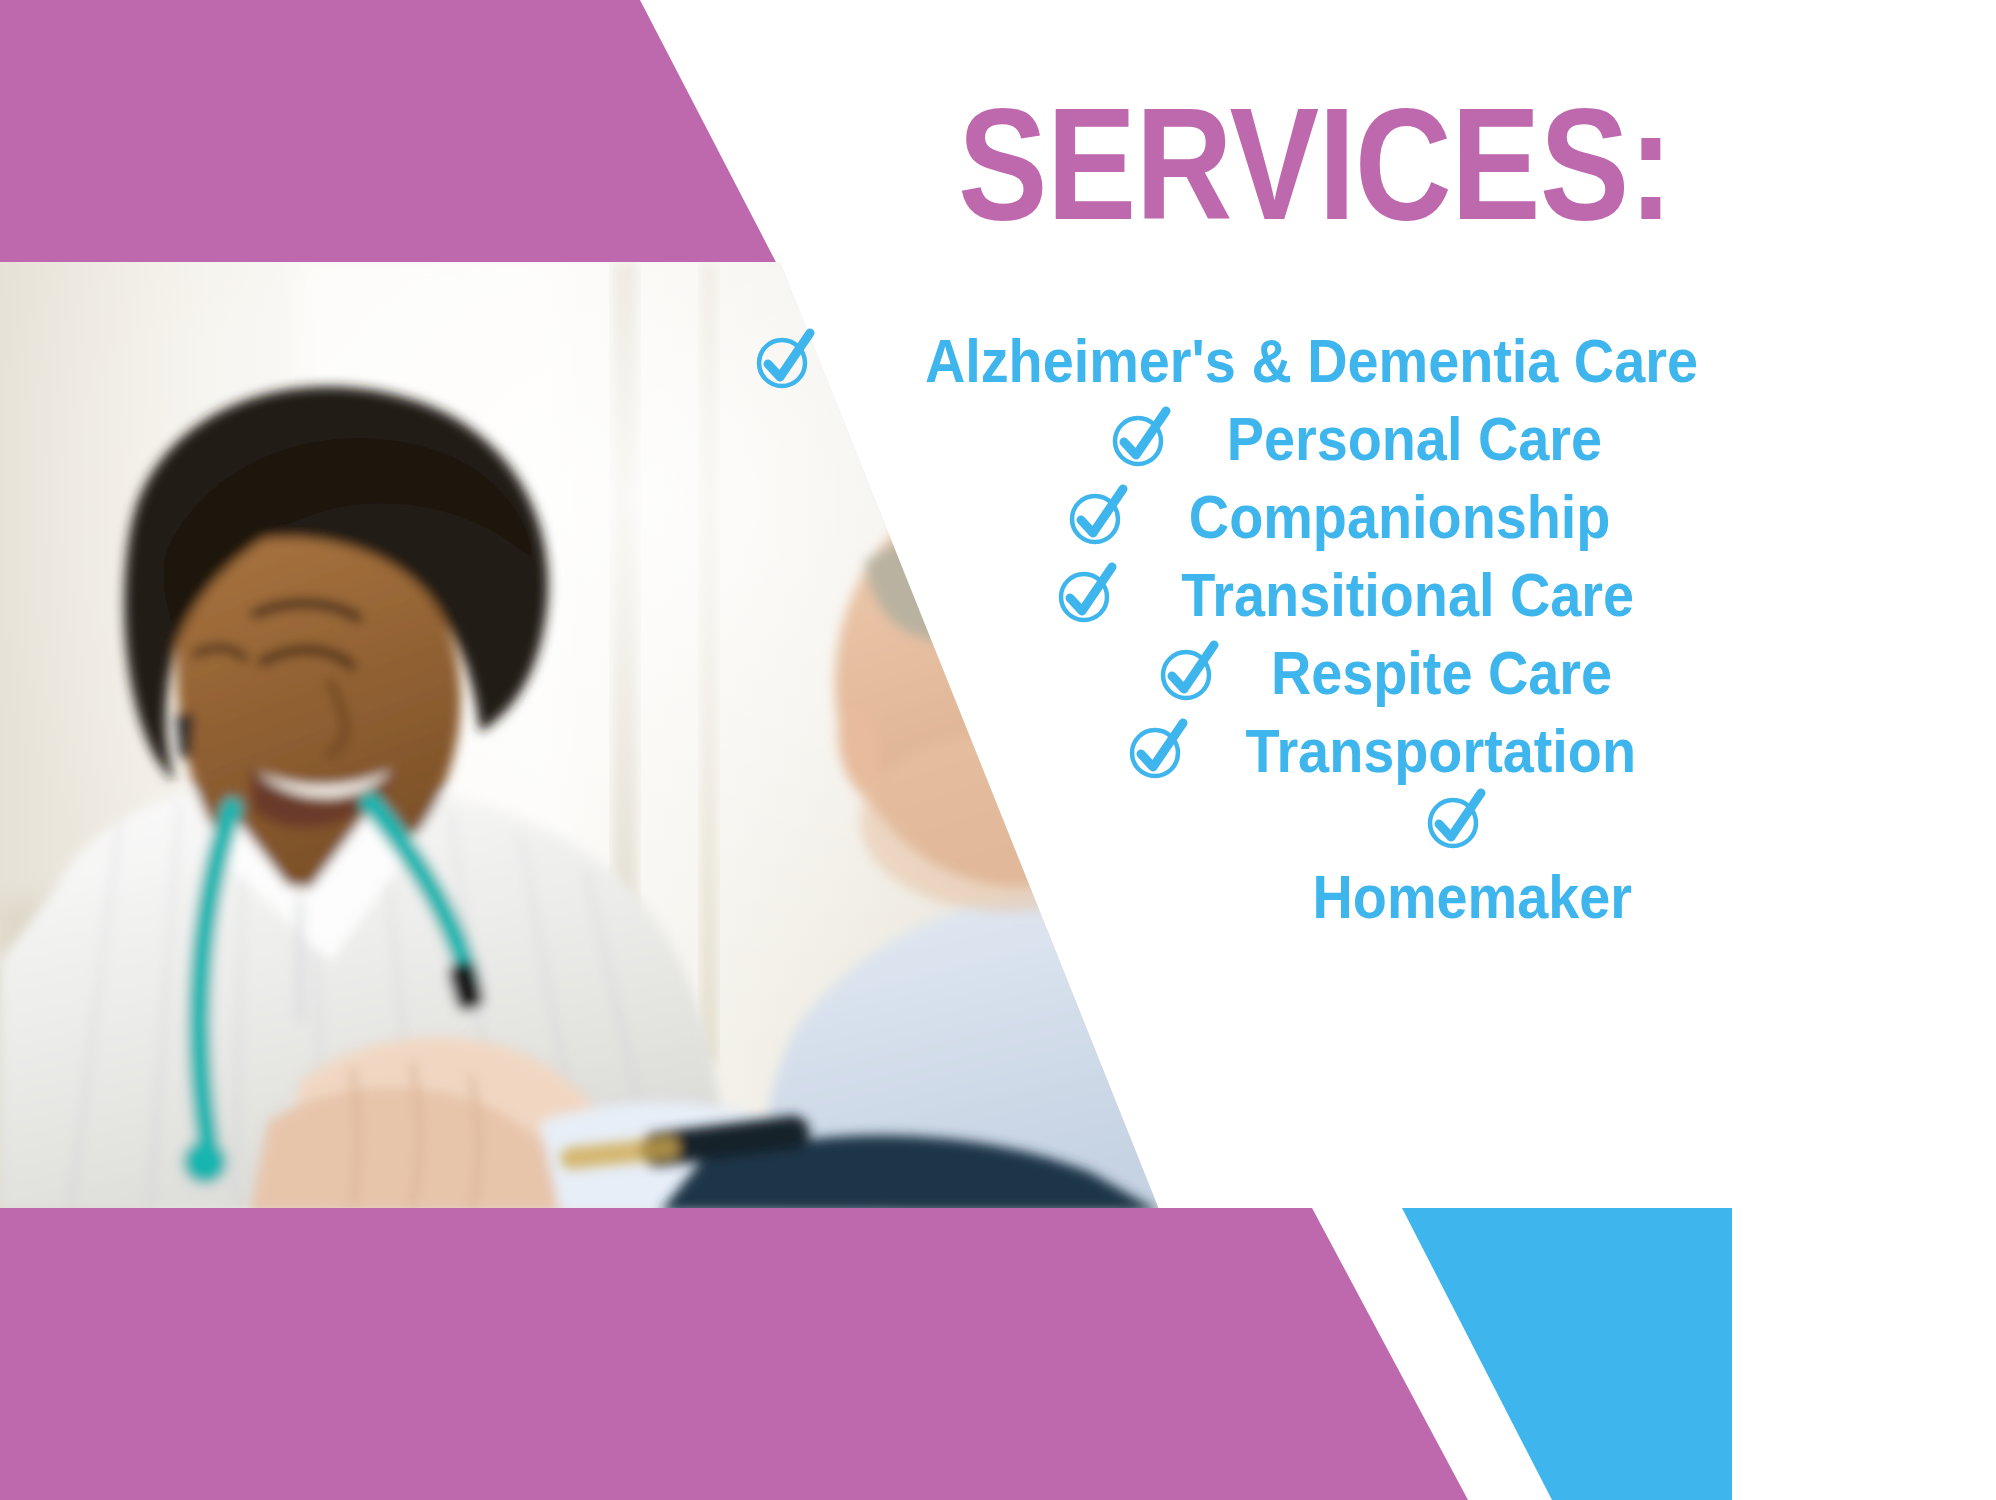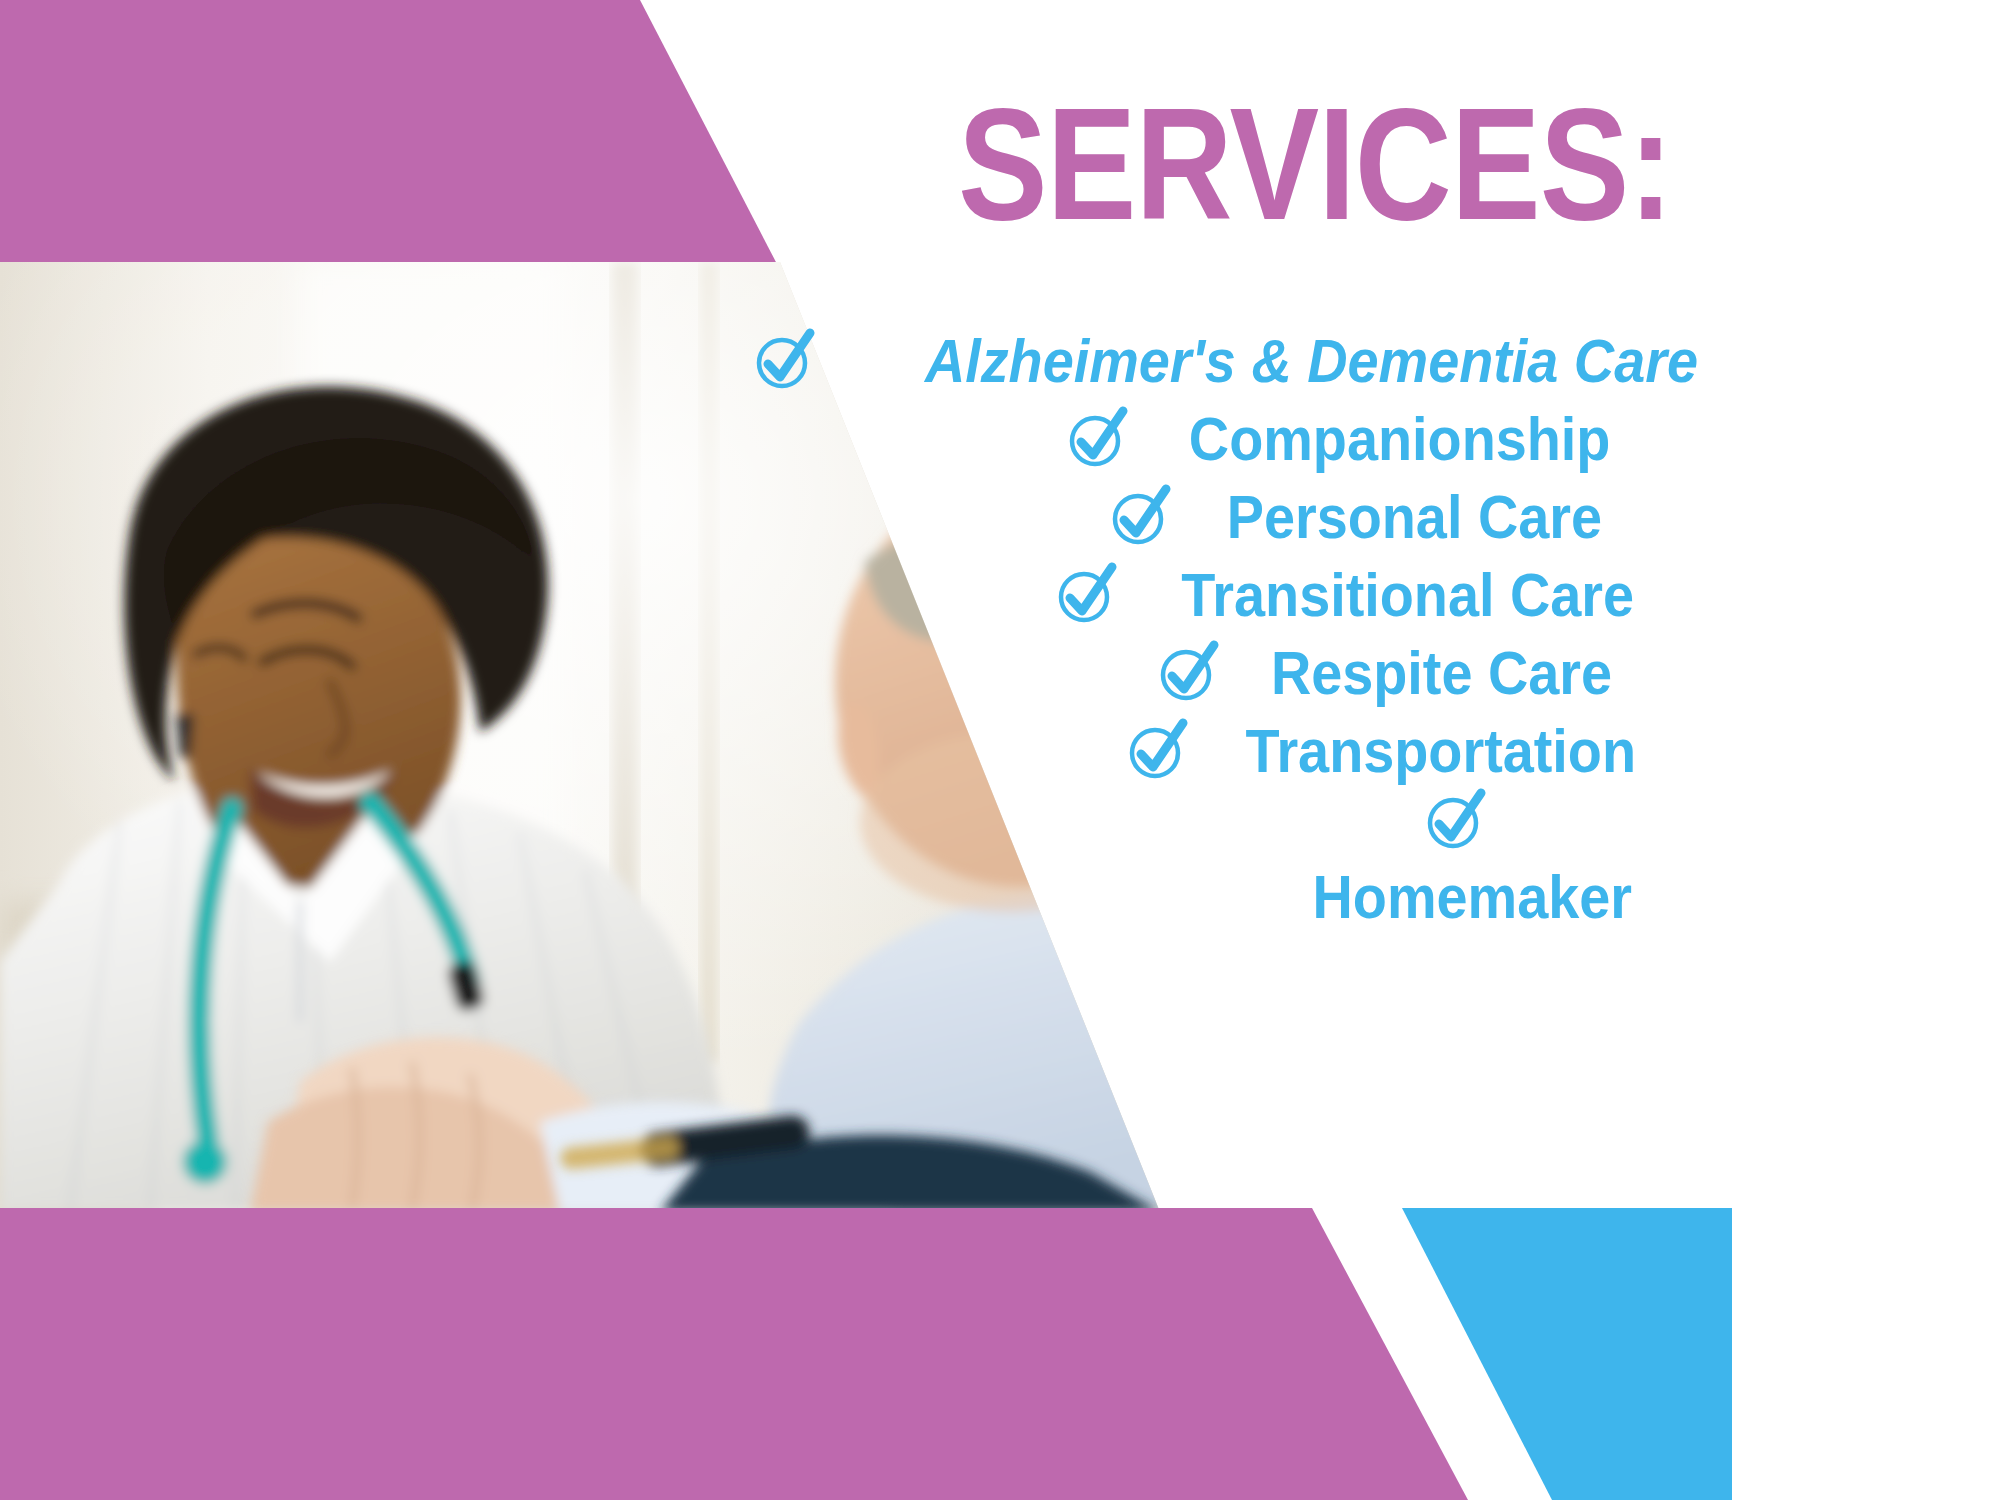--- a/index.html
+++ b/index.html
@@ -121,21 +121,21 @@
     font-weight: bold;
     font-size: 62px;
     line-height: 1;
     letter-spacing: 0px;
     transform: scaleX(0.90);
     transform-origin: right center;
   }
 
   
   .service-item[data-index="0"] .service-label { margin-left: 10px; }
-  .service-item[data-index="0"] { margin-right: 0px; font-style: italic; }
+  .service-item[data-index="0"] { margin-right: 0px; }
   .service-item[data-index="1"] { margin-right: 88px; }
   .service-item[data-index="2"] { margin-right: 96px; }
   .service-item[data-index="3"] { margin-right: 64px; }
   .service-item[data-index="4"] { margin-right: 6px; }
   .service-item[data-index="5"] { margin-right: 86px; }
   .service-item[data-index="6"] { margin-right: 62px; }
   .service-item[data-index="7"] { margin-right: 66px; flex-direction: column; }
 </style>
 </head>
 <body style="background: rgb(255, 255, 255);">
@@ -272,40 +272,40 @@
     <div class="service-item" data-index="0">
       <span class="check-icon">
         <svg viewBox="0 0 62 62" aria-hidden="true">
           <circle cx="29" cy="35" r="23" fill="none" stroke="#3eb5ec" stroke-width="4.5"></circle>
           <path d="M15 36 L27 49 L57 5" fill="none" stroke="#3eb5ec" stroke-width="9" stroke-linecap="round" stroke-linejoin="round"></path>
         </svg>
       </span>
       <span class="service-label">Alzheimer's &amp; Dementia Care</span>
     </div>
 
+    <div class="service-item" data-index="2">
+      <span class="check-icon">
+        <svg viewBox="0 0 62 62" aria-hidden="true">
+          <circle cx="29" cy="35" r="23" fill="none" stroke="#3eb5ec" stroke-width="4.5"></circle>
+          <path d="M15 36 L27 49 L57 5" fill="none" stroke="#3eb5ec" stroke-width="9" stroke-linecap="round" stroke-linejoin="round"></path>
+        </svg>
+      </span>
+      <span class="service-label">Personal Care</span>
+    </div>
+
     <div class="service-item" data-index="1">
       <span class="check-icon">
         <svg viewBox="0 0 62 62" aria-hidden="true">
           <circle cx="29" cy="35" r="23" fill="none" stroke="#3eb5ec" stroke-width="4.5"></circle>
           <path d="M15 36 L27 49 L57 5" fill="none" stroke="#3eb5ec" stroke-width="9" stroke-linecap="round" stroke-linejoin="round"></path>
         </svg>
       </span>
       <span class="service-label">Companionship</span>
     </div>
 
-    <div class="service-item" data-index="2">
-      <span class="check-icon">
-        <svg viewBox="0 0 62 62" aria-hidden="true">
-          <circle cx="29" cy="35" r="23" fill="none" stroke="#3eb5ec" stroke-width="4.5"></circle>
-          <path d="M15 36 L27 49 L57 5" fill="none" stroke="#3eb5ec" stroke-width="9" stroke-linecap="round" stroke-linejoin="round"></path>
-        </svg>
-      </span>
-      <span class="service-label">Personal Care</span>
-    </div>
-
     <div class="service-item" data-index="3">
       <span class="check-icon">
         <svg viewBox="0 0 62 62" aria-hidden="true">
           <circle cx="29" cy="35" r="23" fill="none" stroke="#3eb5ec" stroke-width="4.5"></circle>
           <path d="M15 36 L27 49 L57 5" fill="none" stroke="#3eb5ec" stroke-width="9" stroke-linecap="round" stroke-linejoin="round"></path>
         </svg>
       </span>
       <span class="service-label">Transitional Care</span>
     </div>
 

